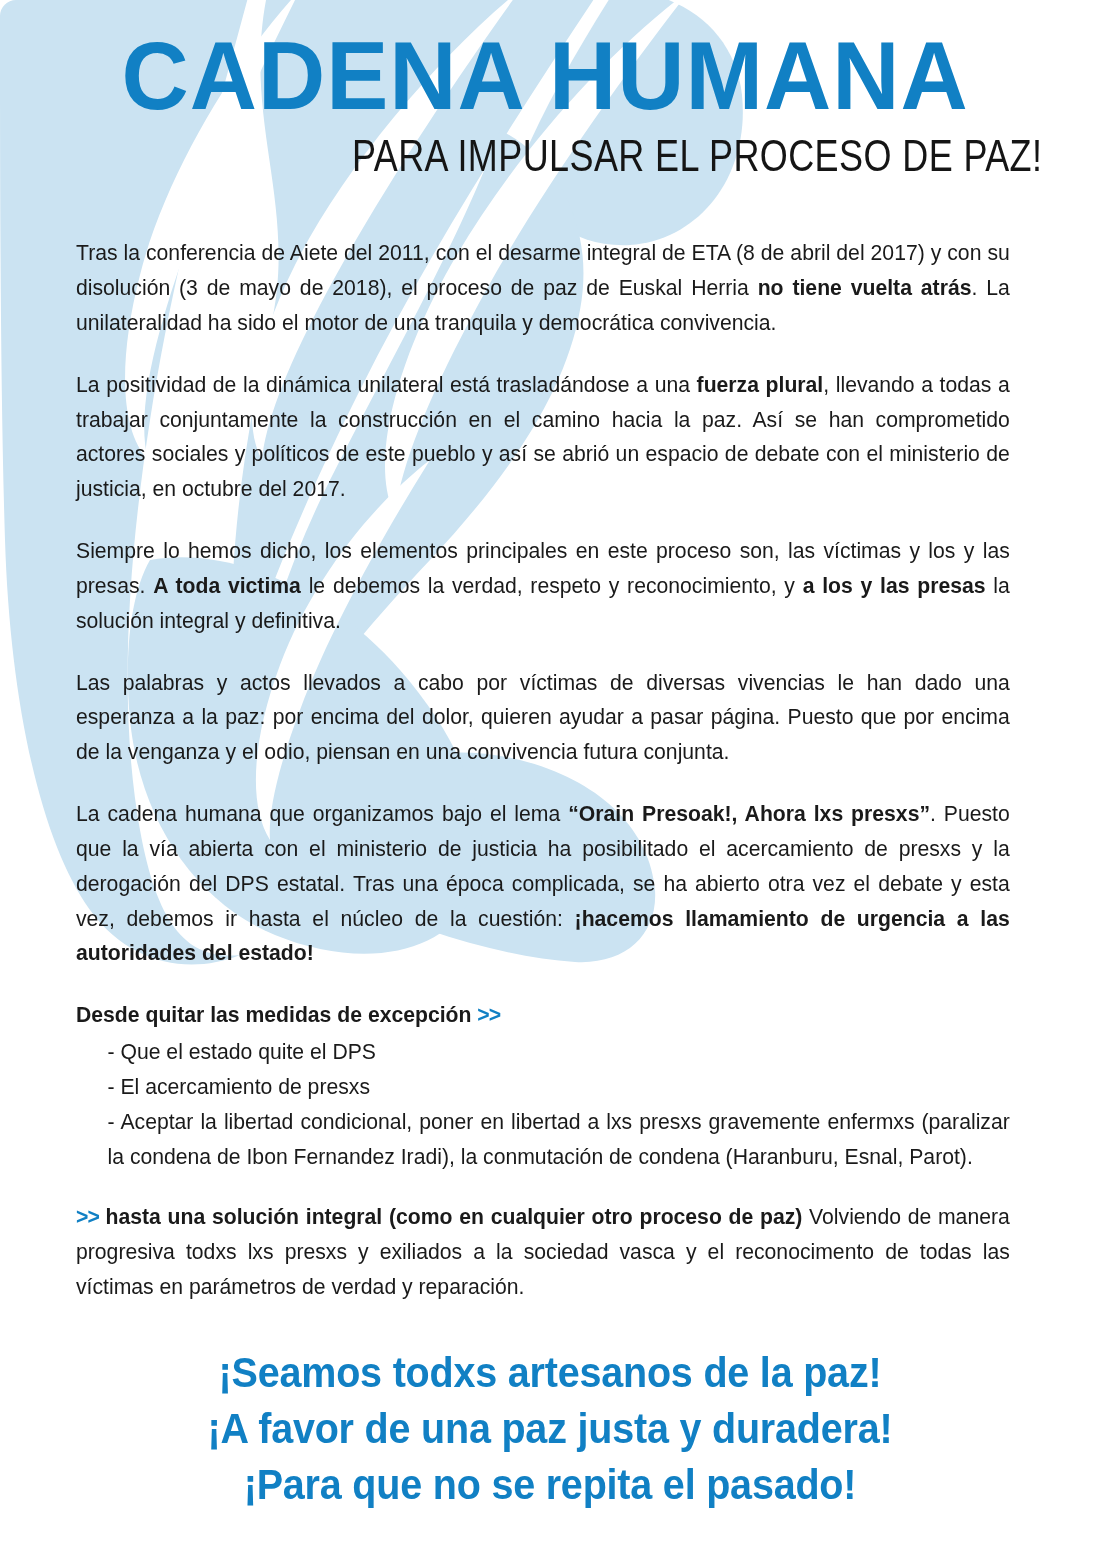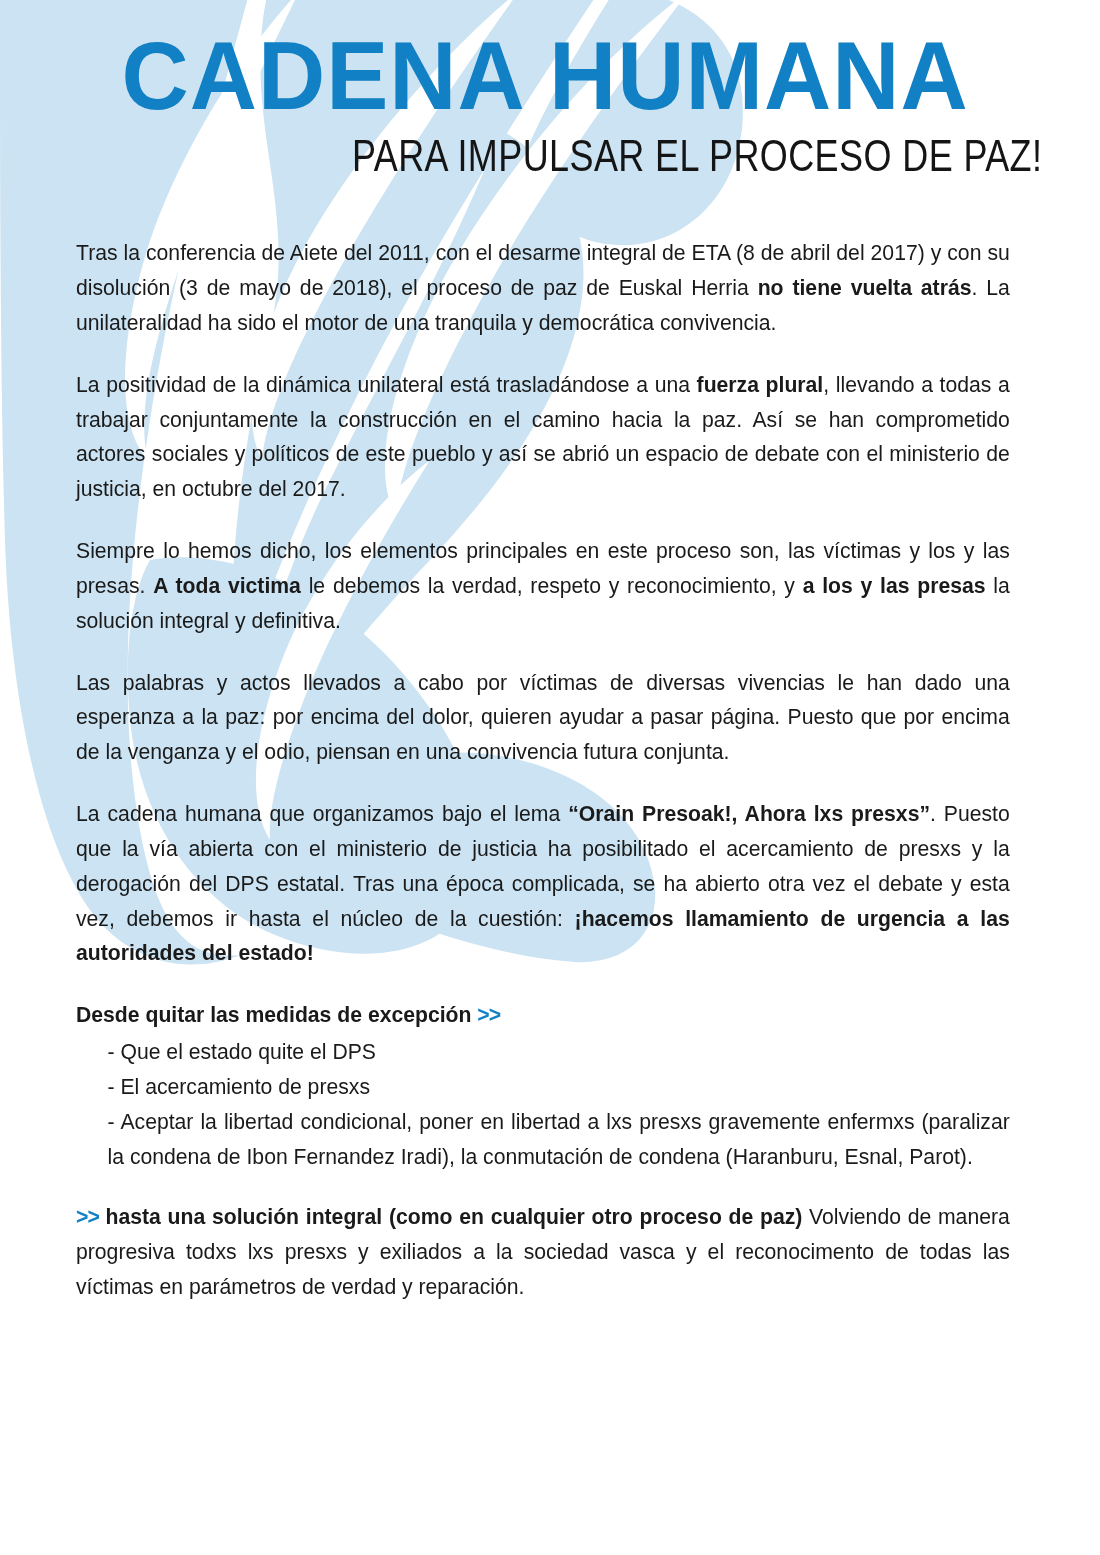--- a/index.html
+++ b/index.html
@@ -10,20 +10,21 @@
   }
   body {
     font-family: "Liberation Sans", sans-serif;
   }
   #poster {
     position: relative;
     width: 1100px;
     height: 1555px;
     overflow: hidden;
     background: #ffffff;
+    border-radius: 16px;
   }
 
   
   #brush-layer {
     position: absolute;
     left: 0;
     top: 0;
     width: 1100px;
     height: 1555px;
     pointer-events: none;
@@ -229,14 +230,19 @@
     <ul class="dash-list">
       <li class="flat">- Que el estado quite el DPS</li>
       <li class="flat">- El acercamiento de presxs</li>
       <li>- Aceptar la libertad condicional, poner en libertad a lxs presxs gravemente enfermxs (paralizar la condena de Ibon Fernandez Iradi), la conmutación de condena (Haranburu, Esnal, Parot).</li>
     </ul>
 
     <p class="last-para"><span class="chev">&gt;&gt;</span><span class="b"> hasta una solución integral (como en cualquier otro proceso de paz)</span><span> Volviendo de manera progresiva todxs lxs presxs y exiliados a la sociedad vasca y el reconocimento de todas las víctimas en parámetros de verdad y reparación.</span></p>
 
   </main>
 
+  <section id="slogans">
+    <div>¡Seamos todxs artesanos de la paz!</div>
+    <div>¡A favor de una paz justa y duradera!</div>
+    <div>¡Para que no se repita el pasado!</div>
+  </section>
 
 </div>
 
 </body></html>

